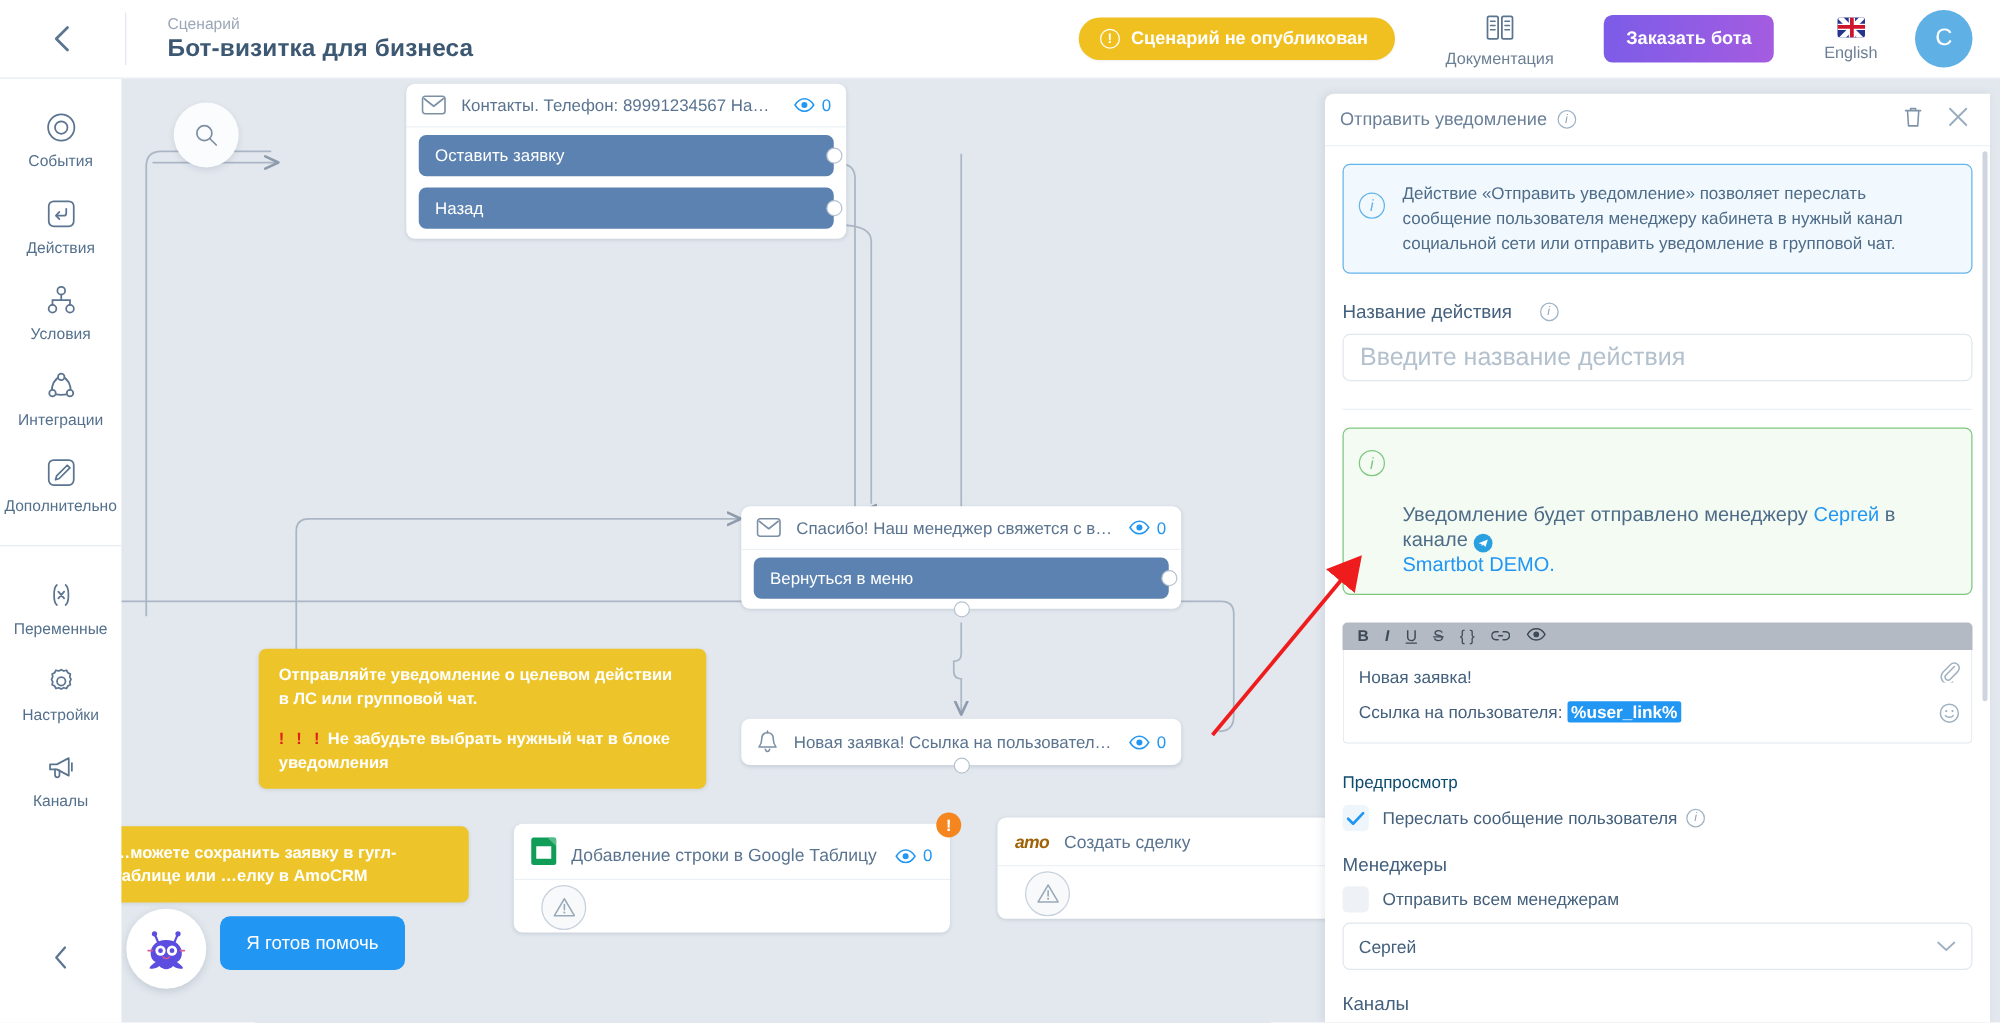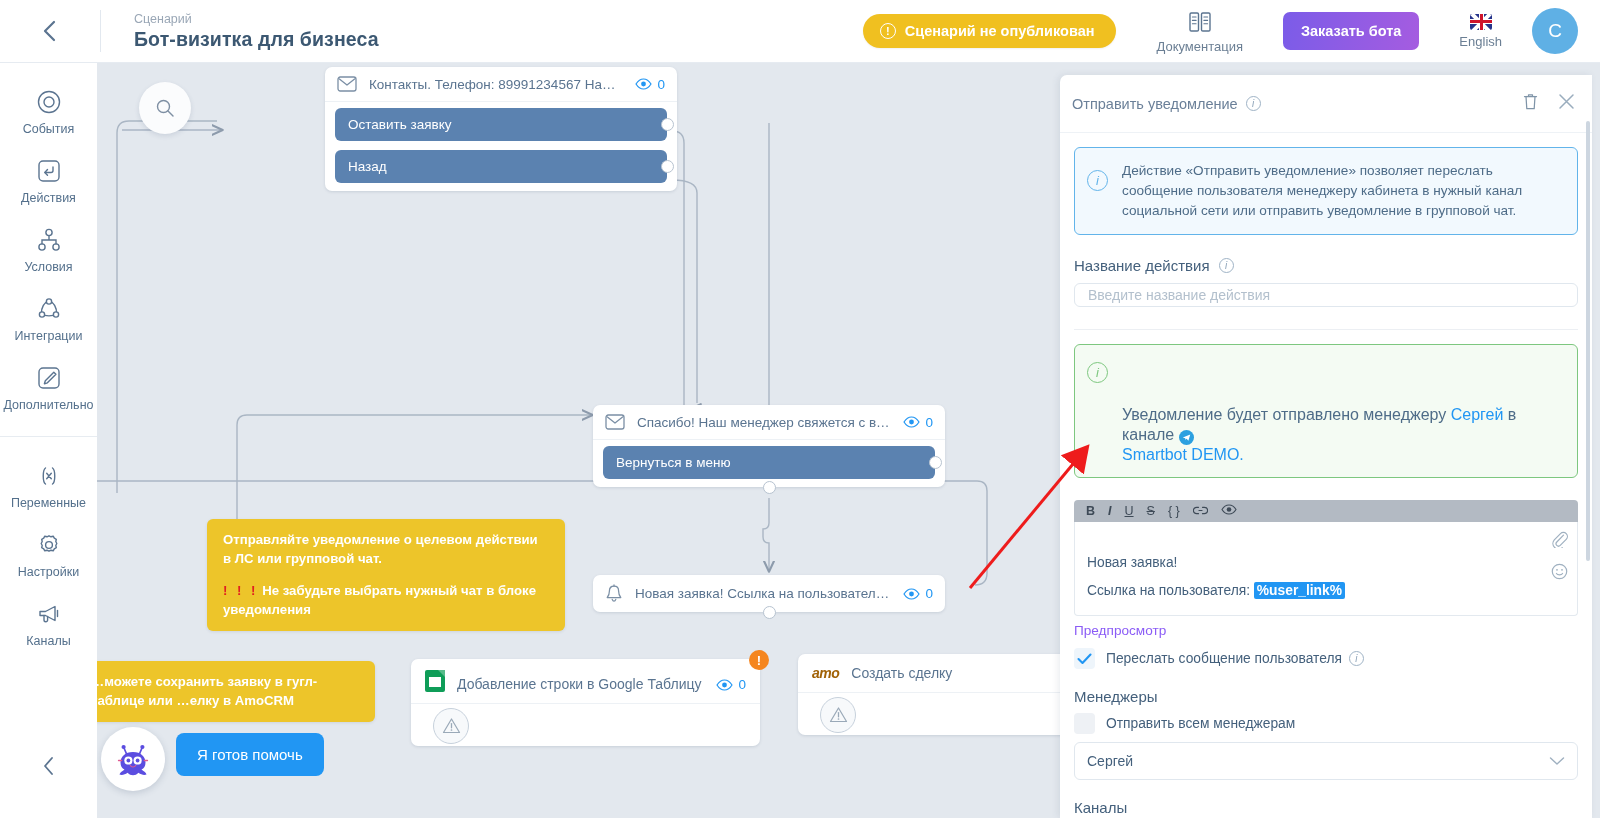--- a/index.html
+++ b/index.html
@@ -167,63 +167,63 @@
     font-size: 15px; border-radius: 8px; padding: 13px 21px; cursor: pointer; z-index: 30;
   }
 
   
   .rpanel {
     position: absolute; top: 75px; left: 1060px; width: 532px; height: 743px;
     background: #ffffff; border-radius: 7px 0 0 0;
     box-shadow: -2px 0 7px rgba(60,80,110,.10); z-index: 45; overflow: hidden;
   }
   .rp-head {
-    height: 58px; display: flex; align-items: center; padding: 0 16px 0 12px;
+    height: 42px; display: flex; align-items: center; padding: 0 16px 0 12px;
     border-bottom: 1px solid #eef2f6;
   }
   .rp-title { font-size: 14.5px; color: #6b8099; display: flex; align-items: center; gap: 8px; }
   .rp-head-actions { margin-left: auto; display: flex; align-items: center; gap: 18px; }
   .rp-body { padding: 14px 14px 0 14px; height: 700px; overflow: hidden; position: relative; }
 
   .info-box {
     border: 1.2px solid #62b4ea; background: #f2f9fe; border-radius: 6px;
     display: flex; gap: 14px; padding: 13px 14px 13px 12px;
   }
   .info-box .itxt { font-size: 13.6px; line-height: 20px; color: #4e6c88; }
   .green-box {
     border: 1.2px solid #7dc77f; background: #f4fbf3; border-radius: 6px;
     display: flex; gap: 14px; padding: 12px 14px 12px 12px;
   }
   .green-box .itxt { font-size: 16px; line-height: 20px; color: #4e6c88; margin-top: 48px; }
   .lnk { color: #2196f3; }
 
-  .sec-label { font-size: 15px; color: #44607c; margin: 22px 0 9px 0; display: flex; align-items: center; gap: 9px; }
+  .sec-label { font-size: 15px; color: #44607c; margin: 22px 0 9px 0; display: flex; align-items: center; gap: 22px; }
   .sec-label-sm { font-size: 15px; color: #44607c; margin: 19px 0 8px 0; }
   .txt-input {
-    width: 100%; border: 1px solid #e0e7ee; border-radius: 6px; height: 24px;
-    padding: 0 13px; font-size: 14px; color: #44607c; font-family: "Liberation Sans", sans-serif;
+    width: 100%; border: 1px solid #e0e7ee; border-radius: 6px; height: 38px;
+    padding: 0 13px; font-size: 20px; color: #44607c; font-family: "Liberation Sans", sans-serif;
     outline: none;
   }
   .txt-input::placeholder { color: #b3c0cd; }
   .hr { height: 1px; background: #eceff3; margin: 22px 0 14px 0; }
 
   .editor-toolbar {
     background: #b3bac3; border-radius: 4px 4px 0 0; height: 22px;
     display: flex; align-items: center; gap: 13px; padding: 0 12px;
     font-size: 12.5px; color: #3e4a57;
   }
   .editor-toolbar span { cursor: pointer; line-height: 1; }
   .editor-area {
     border: 1px solid #e3e9ef; border-top: none; border-radius: 0 0 4px 4px;
     padding: 11px 40px 13px 12px; position: relative; min-height: 68px;
   }
-  .editor-area .line { font-size: 13.8px; color: #44607c; line-height: 22px; margin-top: 19px; }
+  .editor-area .line { font-size: 13.8px; color: #44607c; line-height: 22px; }
   .var-chip { background: #2196f3; color: #fff; font-weight: bold; padding: 1px 3px; border-radius: 2px; }
   .ed-side { position: absolute; right: 9px; top: 8px; display: flex; flex-direction: column; gap: 11px; }
-  .preview-link { color: #8b5cf6; font-size: 13.6px; margin-top: 7px; cursor: pointer; display: inline-block; }
+  .preview-link { color: #0c4a6e; font-size: 13.6px; margin-top: 23px; cursor: pointer; display: inline-block; }
 
   .chk-row { display: flex; align-items: center; gap: 11px; margin-top: 9px; }
   .chk {
     width: 21px; height: 21px; border-radius: 4px; background: #eef1f5;
     display: flex; align-items: center; justify-content: center; cursor: pointer; flex: none;
   }
   .chk-row .ctext { font-size: 13.8px; color: #44607c; display: flex; align-items: center; gap: 7px; }
 
   .select-box {
     width: 100%; height: 38px; border: 1px solid #e0e7ee; border-radius: 6px;

